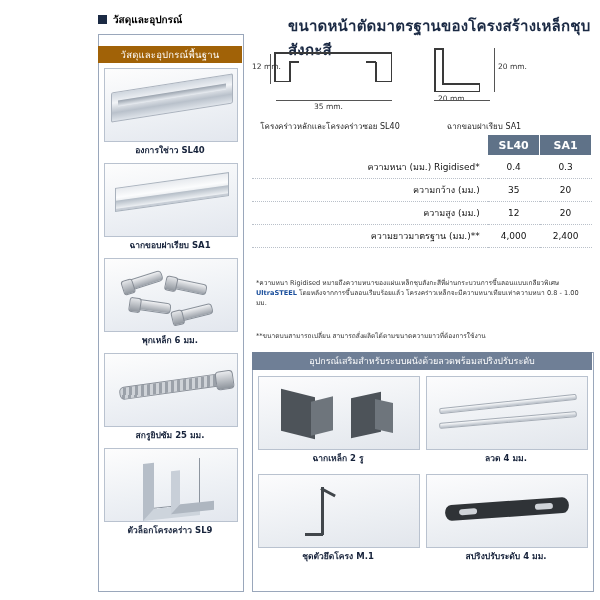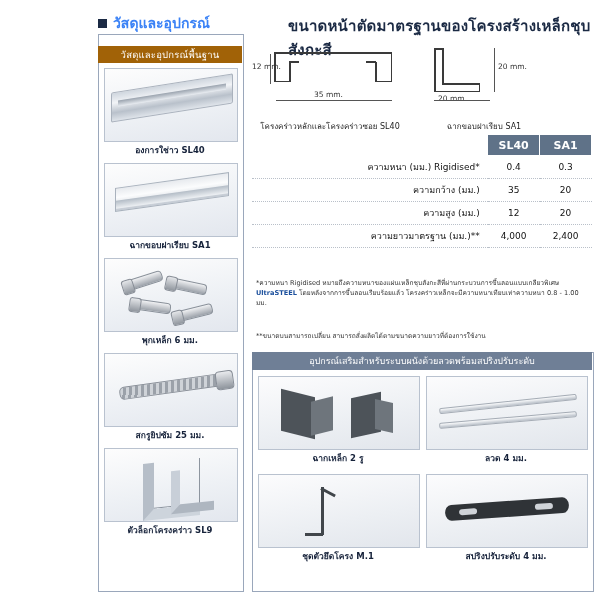--- a/index.html
+++ b/index.html
@@ -9,21 +9,21 @@
     font-family:"DejaVu Sans","Liberation Sans",sans-serif;
     color:#1a1a1a;
     overflow:hidden;
     position:relative;
   }
   .page{position:absolute;inset:0;}
 
   
   .hdr-left{
     position:absolute;left:98px;top:12px;width:150px;
-    font-size:14px;font-weight:bold;color:#3b82f6;
+    font-size:10px;font-weight:bold;color:#000000;
     display:flex;align-items:center;gap:6px;font-family:Liberation Serif, serif;
   }
   .sq{width:9px;height:9px;background:#1b2a44;display:inline-block;}
   .hdr-right{
     position:absolute;left:252px;top:14px;width:340px;
     font-size:15px;font-weight:bold;color:#1b2a44;
     letter-spacing:.2px;
     margin-left:36px;
   }
 
@@ -210,21 +210,21 @@
       <div class="cs-line" style="left:116.5px;top:0;width:1.5px;height:30px;"></div>
       <div class="cs-line" style="left:0;top:28.5px;width:16px;height:1.5px;"></div>
       <div class="cs-line" style="left:102px;top:28.5px;width:16px;height:1.5px;"></div>
       <div class="cs-line" style="left:15px;top:10px;width:1.5px;height:20px;"></div>
       <div class="cs-line" style="left:101px;top:10px;width:1.5px;height:20px;"></div>
       <div class="cs-line" style="left:15px;top:9px;width:10px;height:1.5px;"></div>
       <div class="cs-line" style="left:92px;top:9px;width:10px;height:1.5px;"></div>
     </div>
 
     <div class="dim-txt" style="left:0px;top:28px;">12 mm.</div>
-    <div class="dim-txt" style="left:62px;top:56px;">35 mm.</div>
+    <div class="dim-txt" style="left:62px;top:68px;">35 mm.</div>
     <div class="cs-line" style="position:absolute;left:24px;top:66px;width:116px;height:1px;background:#555;"></div>
     <div class="cs-line" style="position:absolute;left:18px;top:20px;width:1px;height:30px;background:#555;"></div>
 
     <div class="lshape">
       <div class="cs-line" style="left:0;top:0;width:1.5px;height:44px;"></div>
       <div class="cs-line" style="left:8px;top:0;width:1.5px;height:36px;"></div>
       <div class="cs-line" style="left:0;top:0;width:9.5px;height:1.5px;"></div>
       <div class="cs-line" style="left:0;top:42.5px;width:46px;height:1.5px;"></div>
       <div class="cs-line" style="left:8px;top:35px;width:38px;height:1.5px;"></div>
       <div class="cs-line" style="left:44.5px;top:35px;width:1.5px;height:9px;"></div>

